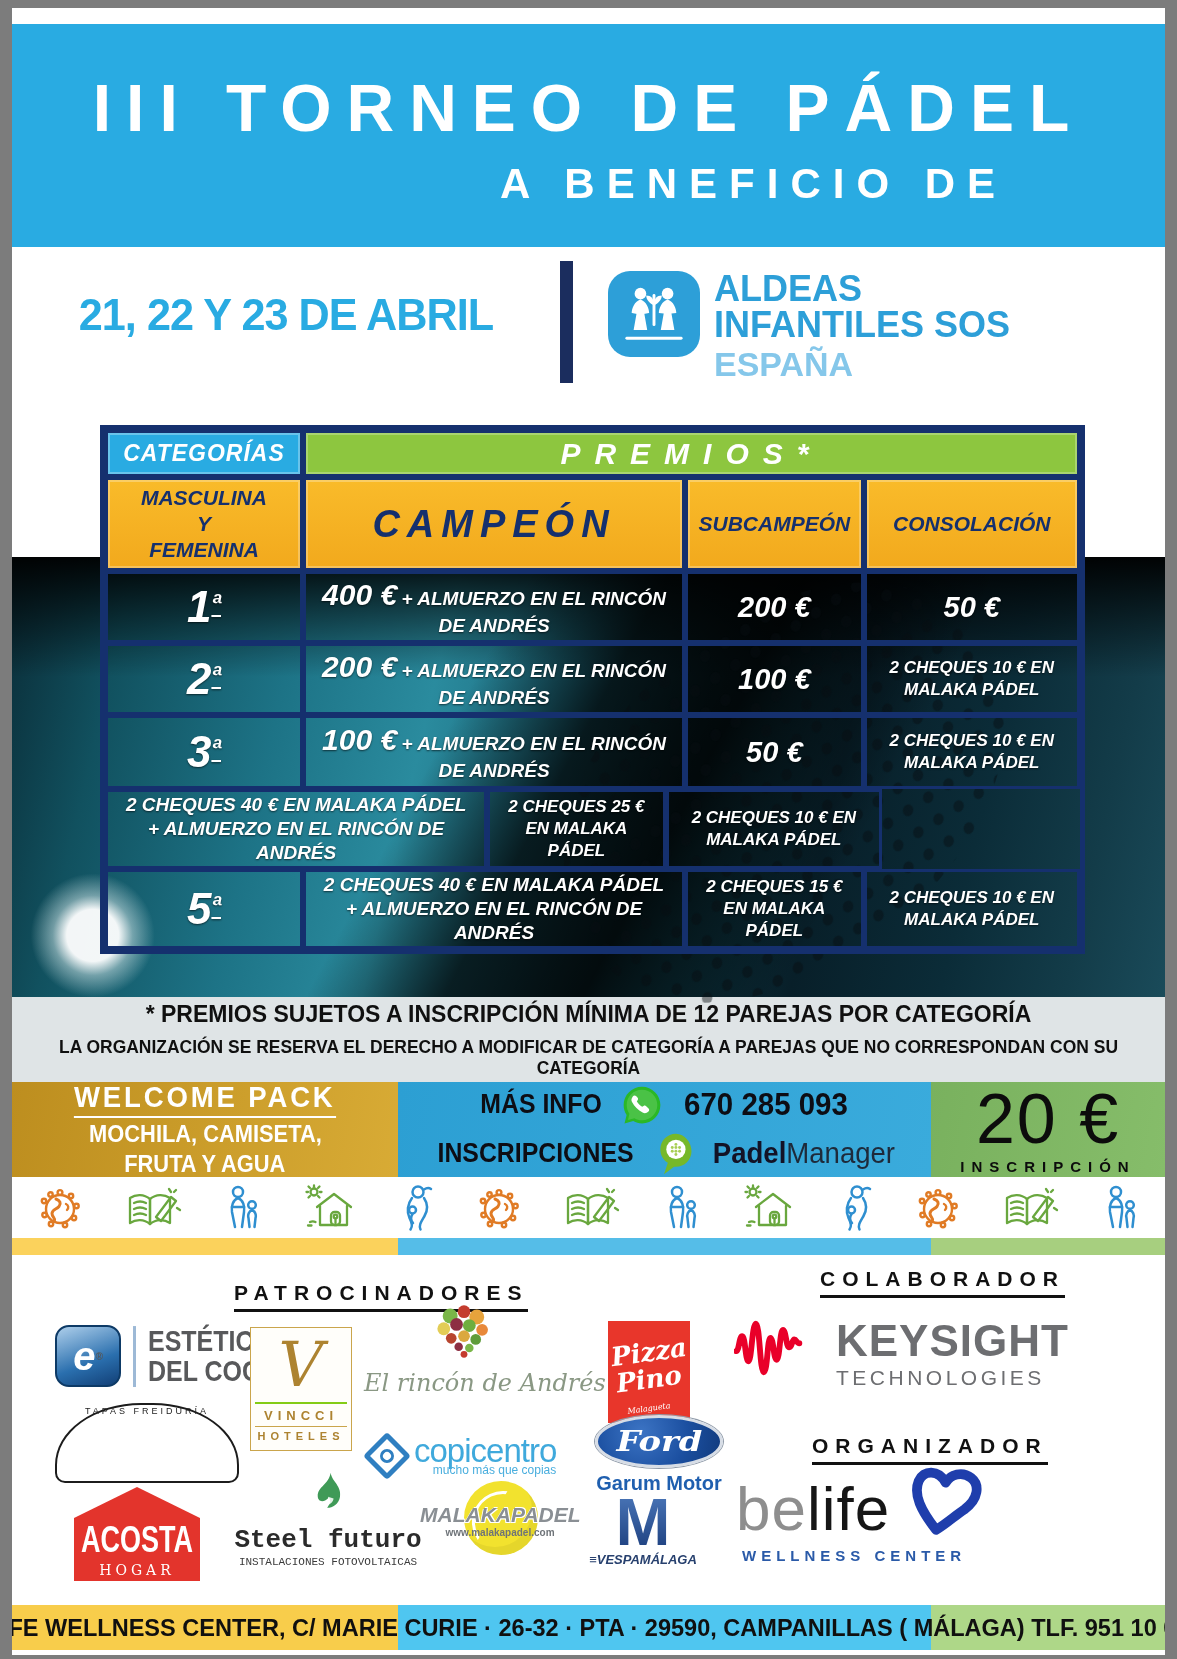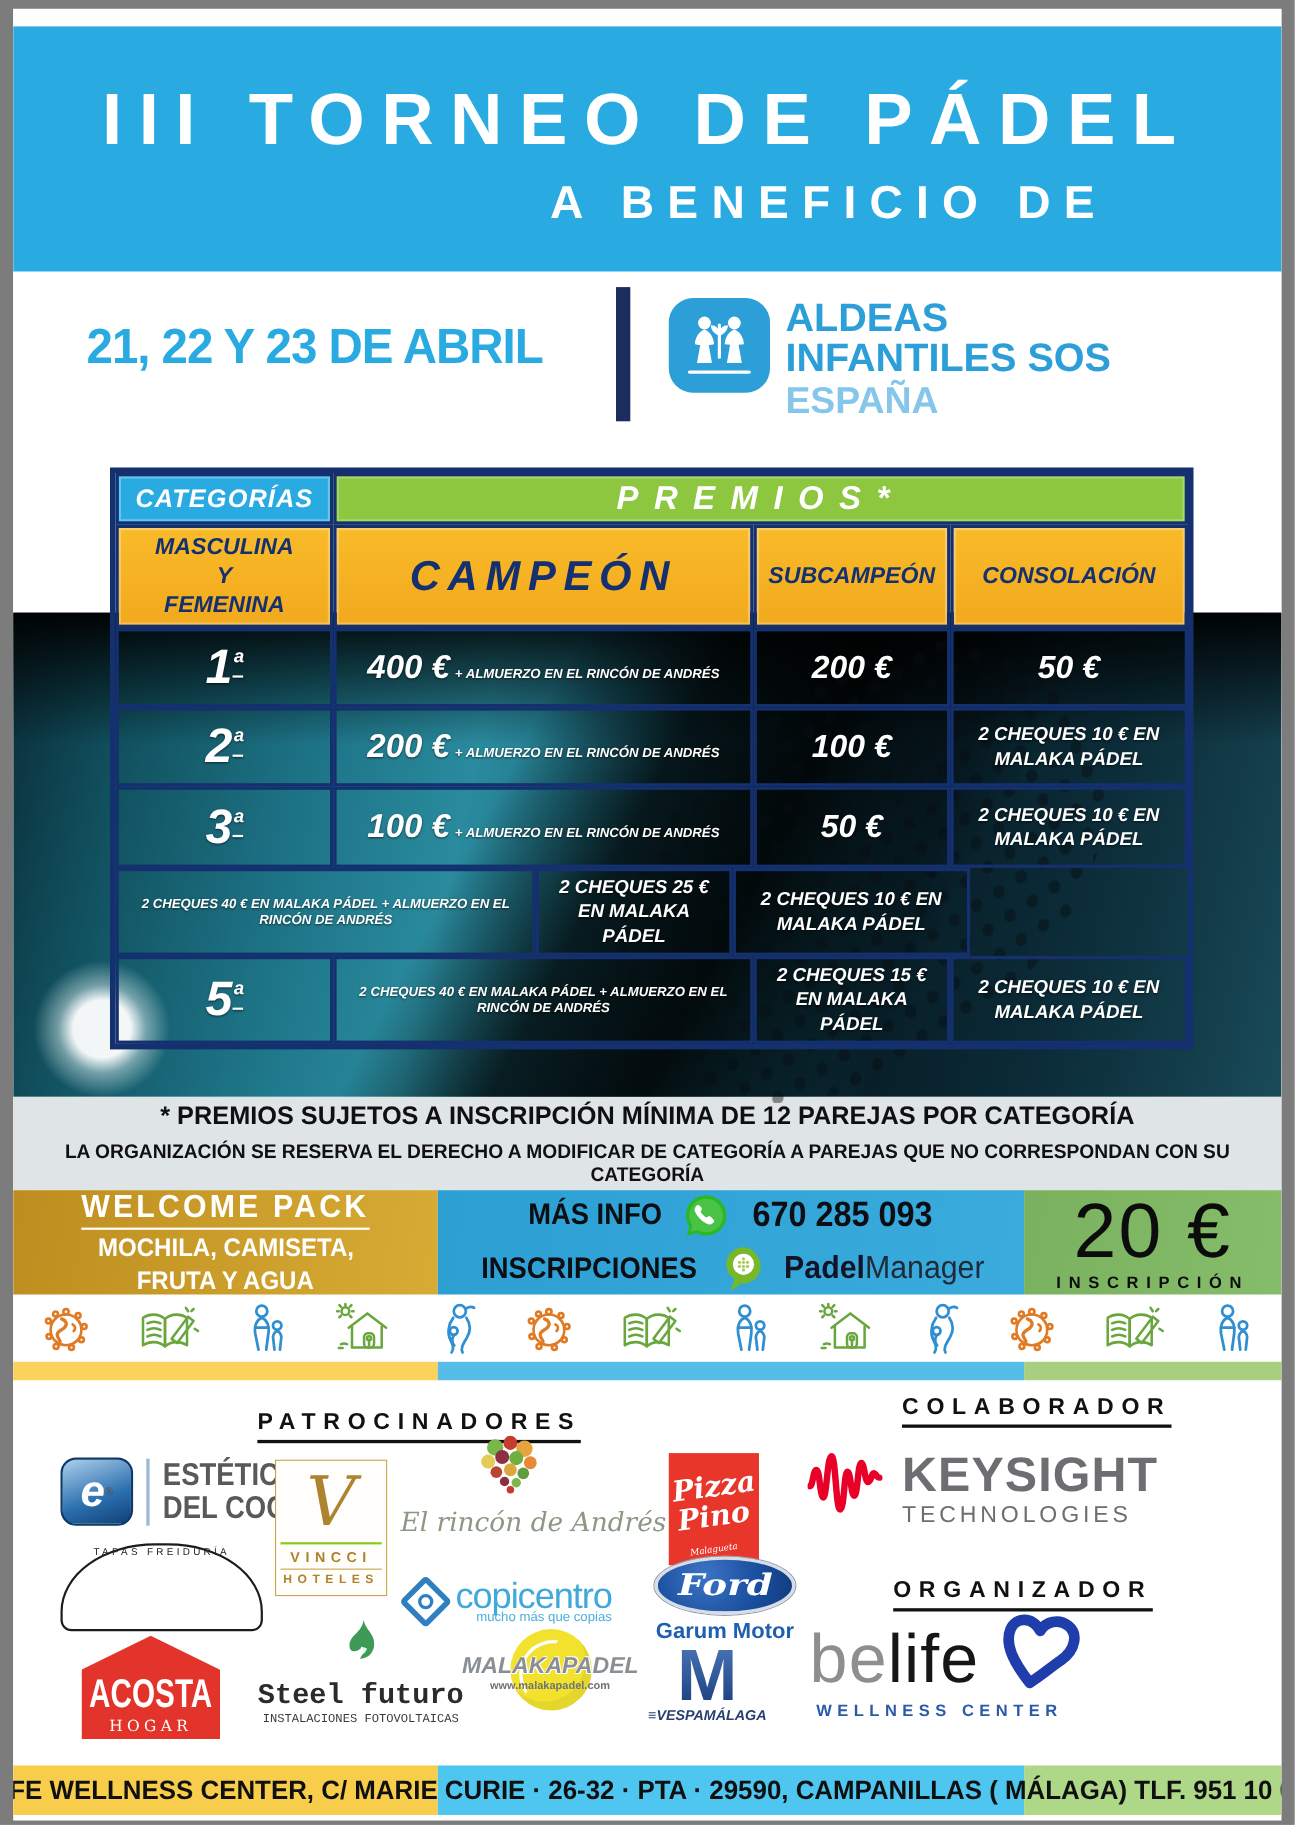--- a/index.html
+++ b/index.html
@@ -55,21 +55,21 @@
   .premios-label{font-size:30px;font-weight:800;letter-spacing:14px;}
   .gender{font-size:21px;font-weight:800;line-height:1.25;}
   .champ-h{font-size:38px;font-weight:800;letter-spacing:7px;}
   .sub-h{font-size:21px;font-weight:800;}
   .con-h{font-size:21px;font-weight:800;}
   .pbody .pc{color:#fff;text-shadow:0 1px 2px rgba(0,0,0,.6);}
   .cat-num{font-size:44px;font-weight:700;}
   .cat-num .ord{font-size:26px;vertical-align:10px;text-decoration:underline;text-underline-offset:3px;}
   .champ-val{padding:2px 14px;line-height:1.25;}
   .champ-val .amt{font-size:30px;font-weight:800;}
-  .champ-val .rest{font-size:12px;font-weight:700;}
+  .champ-val .rest{font-size:19px;font-weight:700;}
   .vb{font-size:29px;font-weight:800;}
   .vs{font-size:17px;font-weight:700;line-height:1.3;padding:0 6px;}
 
   
   .band-notes{height:85px;background:#dfe4e6;display:flex;flex-direction:column;justify-content:center;text-align:center;color:#101010;}
   .note1{font-size:23px;font-weight:800;}
   .note2{font-size:18px;font-weight:800;margin-top:9px;transform:scaleX(.97);}
 
   
   .band-tri{height:95px;display:flex;}
@@ -119,21 +119,21 @@
   
   .rin{left:352px;top:48px;width:200px;text-align:center;}
   .rin-sc{font-family:"DejaVu Serif",serif;font-style:italic;font-size:24px;color:#8a9884;margin-top:2px;white-space:nowrap;}
   
   .piz{left:596px;top:66px;width:82px;height:102px;background:#e8362b;color:#fff;text-align:center;font-family:"DejaVu Serif",serif;font-style:italic;}
   .piz-l{font-size:26px;font-weight:700;line-height:1.05;transform:rotate(-8deg);}
   .piz-w{margin-top:18px;}
   .piz-s{font-size:8px;margin-top:10px;transform:rotate(-8deg);}
   
   .key{left:722px;top:64px;display:flex;align-items:flex-start;}
-  .key-tx{margin-left:14px;color:#6d6e71;line-height:1;}
+  .key-tx{margin-left:30px;color:#6d6e71;line-height:1;}
   .key-n{font-size:44px;font-weight:800;letter-spacing:1px;}
   .key-s{font-size:21px;font-weight:500;letter-spacing:3.5px;margin-top:4px;}
   
   .pep{left:43px;top:148px;width:180px;height:76px;border:2.5px solid #1c1c1c;border-radius:86px 86px 10px 10px/62px 62px 10px 10px;background:#fff;text-align:center;}
   .pep-sc{font-family:"DejaVu Serif",serif;font-style:italic;font-weight:700;font-size:27px;margin-top:26px;color:#111;}
   .pep-s{font-size:9px;letter-spacing:3px;color:#222;margin-top:1px;}
   
   .cop{left:358px;top:182px;display:flex;align-items:center;}
   .cop-ic{width:24px;height:24px;border:5px solid #2f7fc1;transform:rotate(45deg);border-radius:4px;display:flex;align-items:center;justify-content:center;}
   .cop-ic i{width:8px;height:8px;border:3px solid #2f7fc1;border-radius:50%;}

